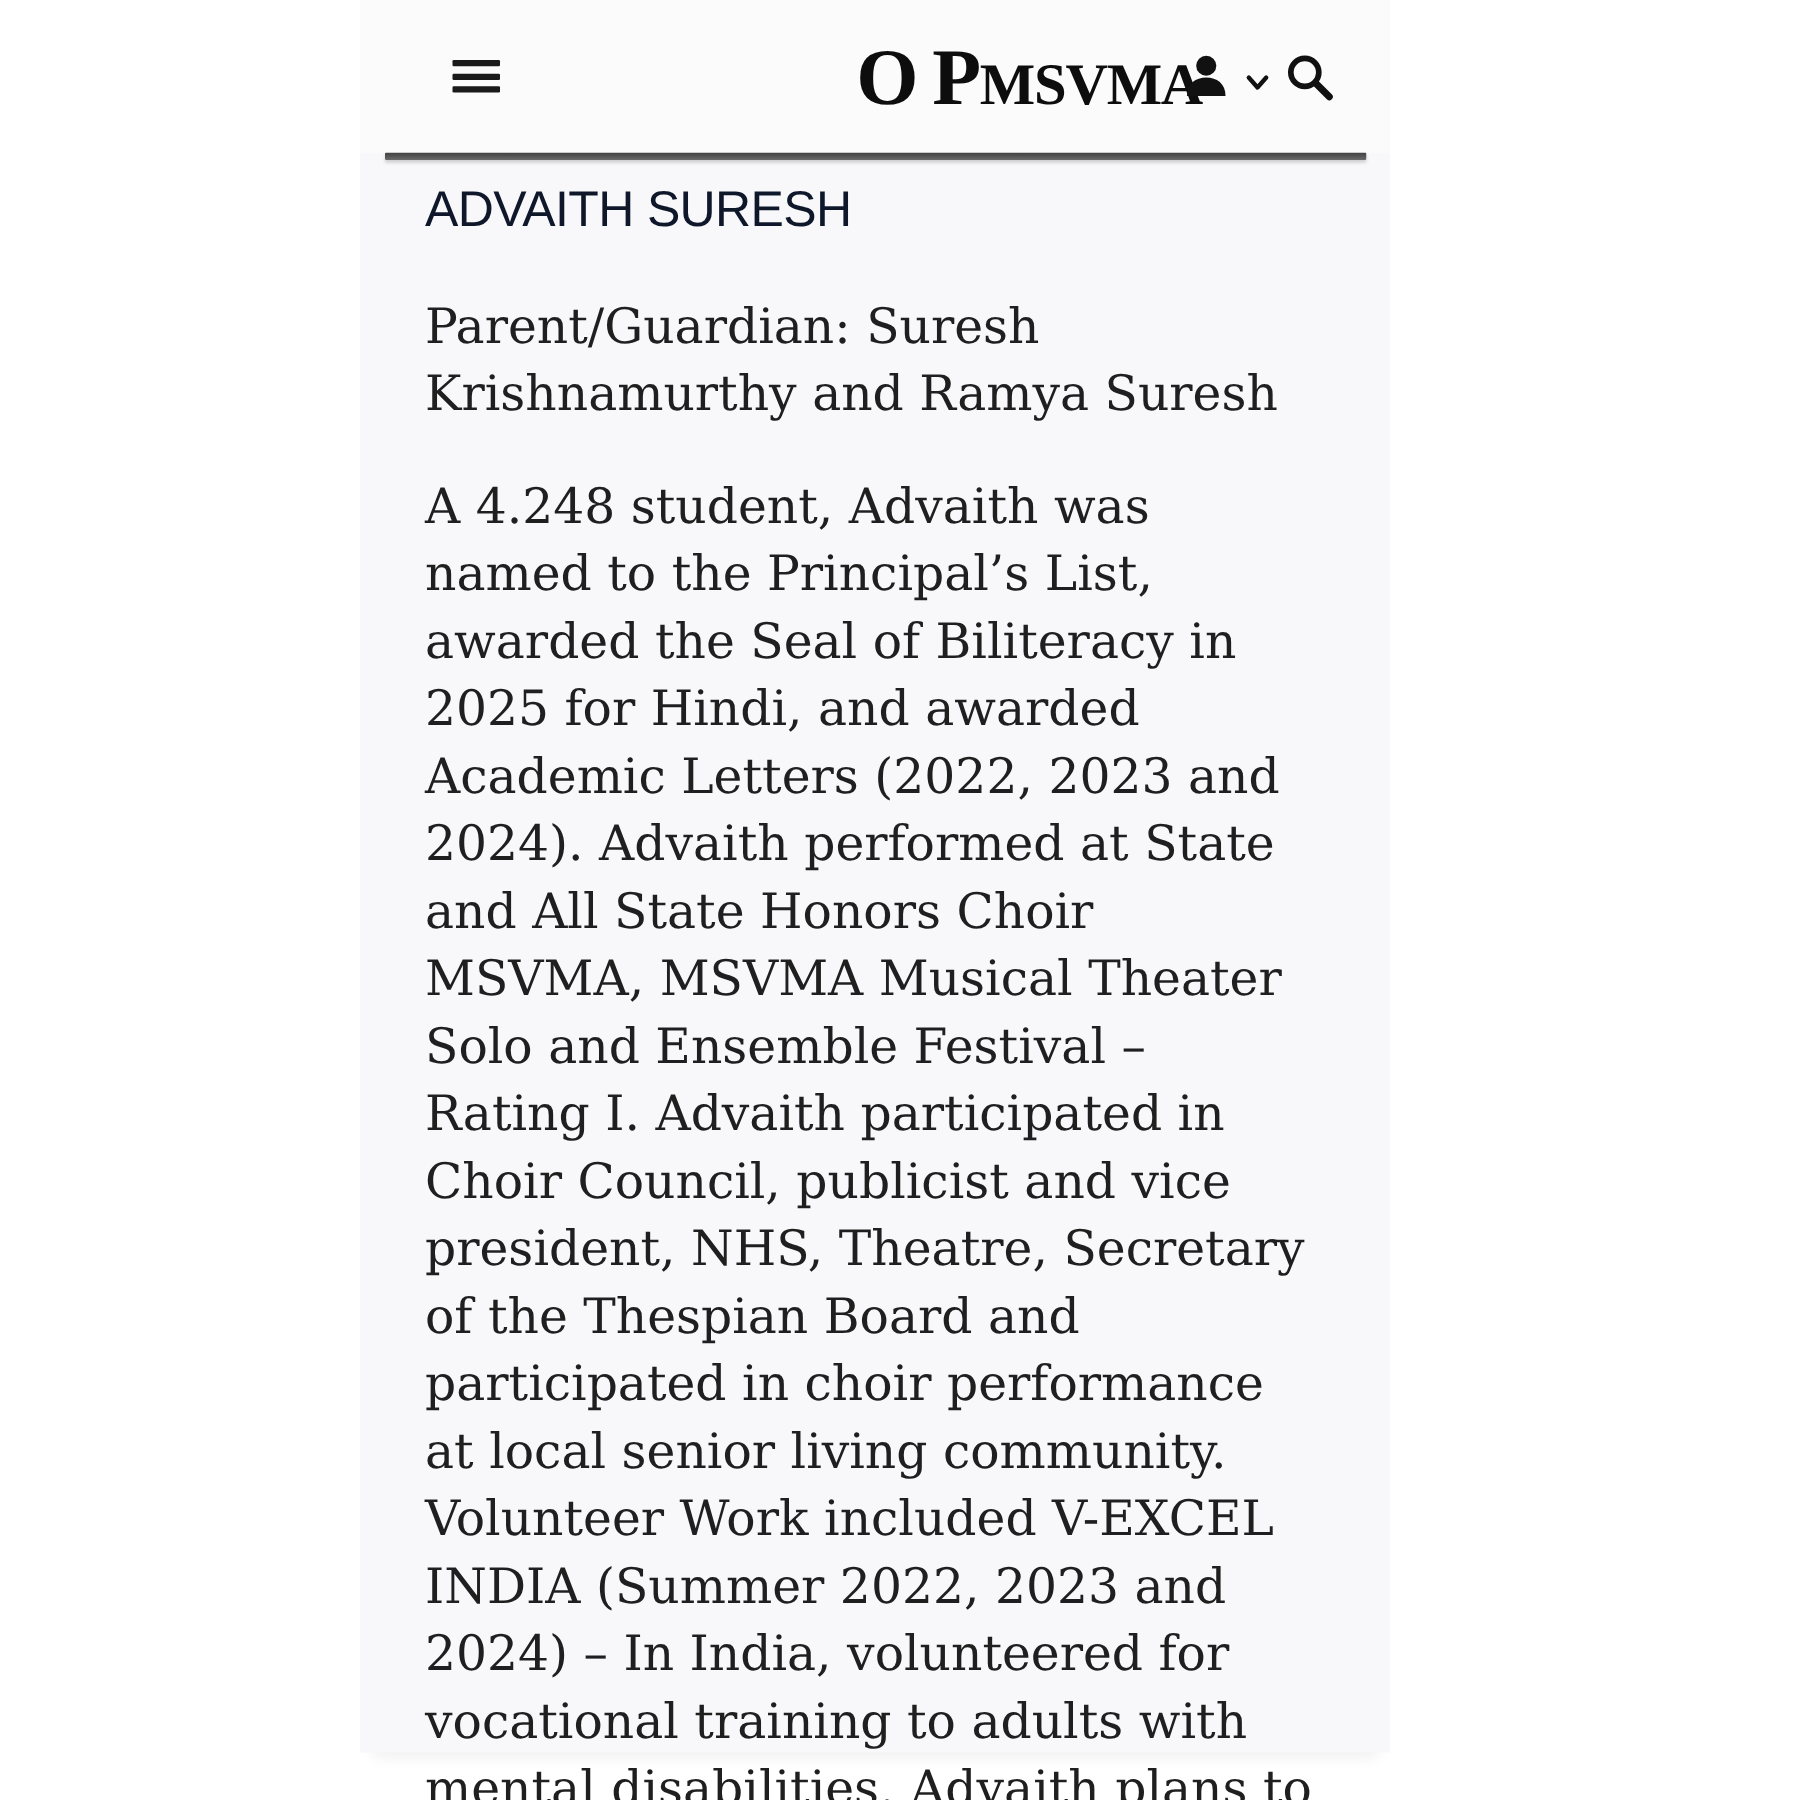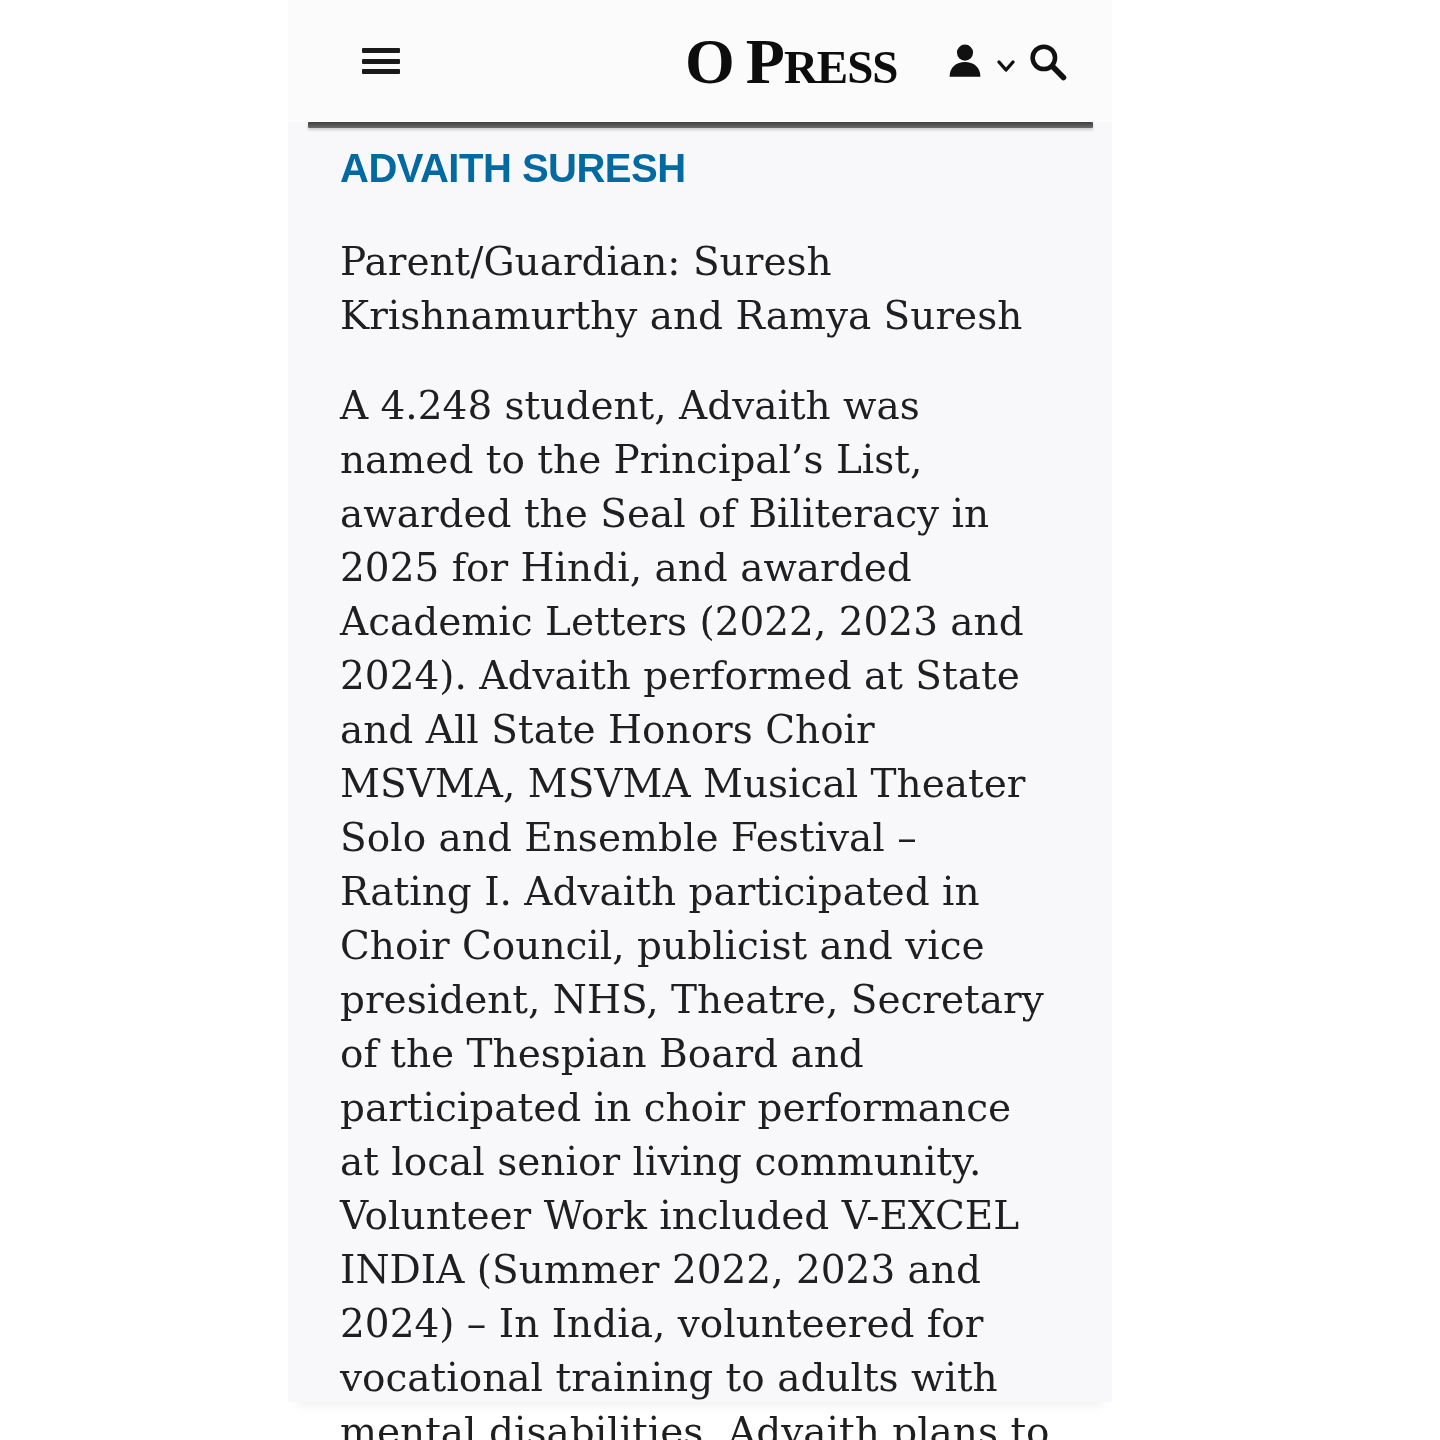--- a/index.html
+++ b/index.html
@@ -61,24 +61,24 @@
     height: 6px;
     margin: 0 19px 0 20px;
     background: linear-gradient(#3f3f3f, #6a6a6a);
     box-shadow: 0 2px 3px rgba(0,0,0,0.18);
     border-radius: 1px;
   }
   
   .article { padding: 12px 52px 0 52px; }
   .article-title {
     font-family: "Liberation Sans", sans-serif;
-    font-weight: 700;
+    font-weight: 400;
     font-size: 40px;
     letter-spacing: -0.5px;
-    color: #0369a1;
+    color: #0f172a;
     margin: 6px 0 44px 0;
   }
   .article p {
     font-size: 39px;
     line-height: 54px;
     color: #1f1f1f;
     margin: 0 0 36px 0;
     max-width: 722px;
   }
 </style>
@@ -92,21 +92,21 @@
     <button class="hamburger" aria-label="Menu">
       <span class="bar"></span>
       <span class="bar"></span>
       <span class="bar"></span>
     </button>
 
     <a class="masthead" href="#">
       <span class="lg">O</span>
         <span class="word-gap"></span>
         <span class="lg">P</span>
-        <span class="sm">RESS</span>
+        <span class="sm">MSVMA</span>
     </a>
 
     <div class="header-actions">
       <button class="icon-btn" aria-label="Account">
         <svg class="person-svg" viewBox="0 0 24 24">
           <circle cx="12" cy="7.2" r="4.6" fill="#111"></circle>
           <path d="M3.2 21 C3.2 15.4 7.2 12.6 12 12.6 C16.8 12.6 20.8 15.4 20.8 21 Z" fill="#111"></path>
         </svg>
       </button>
       <button class="icon-btn" aria-label="Expand account menu">

